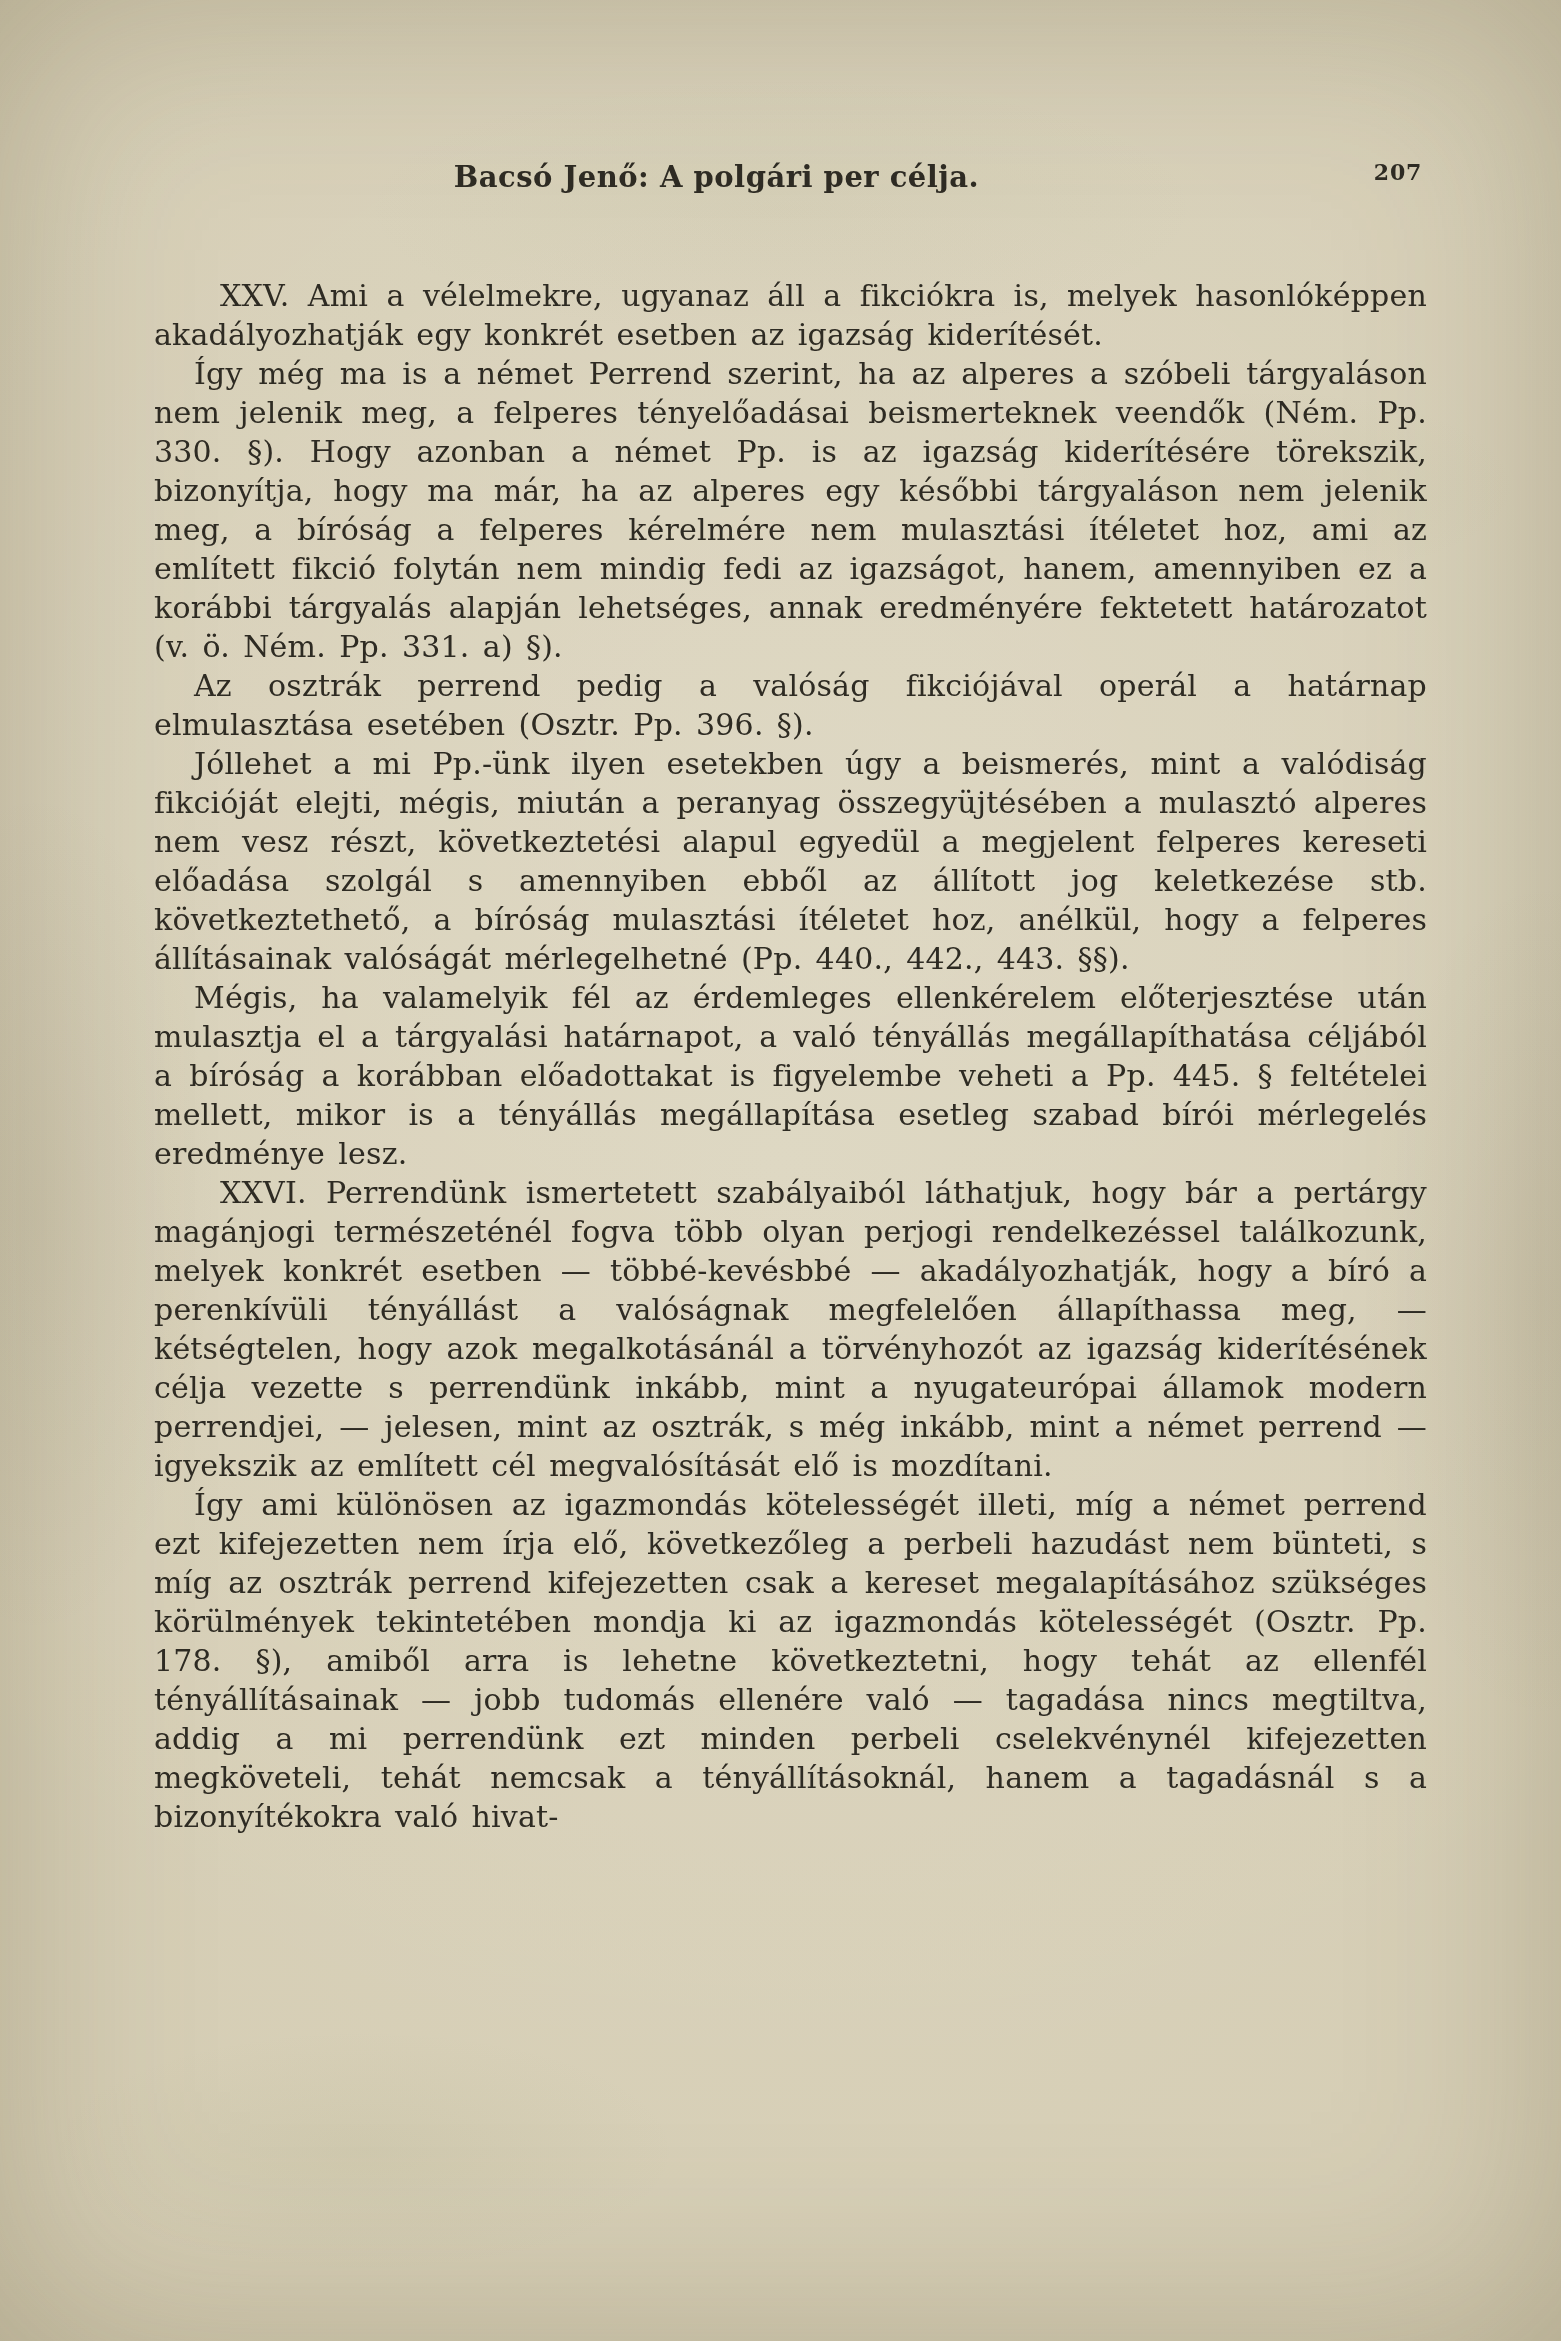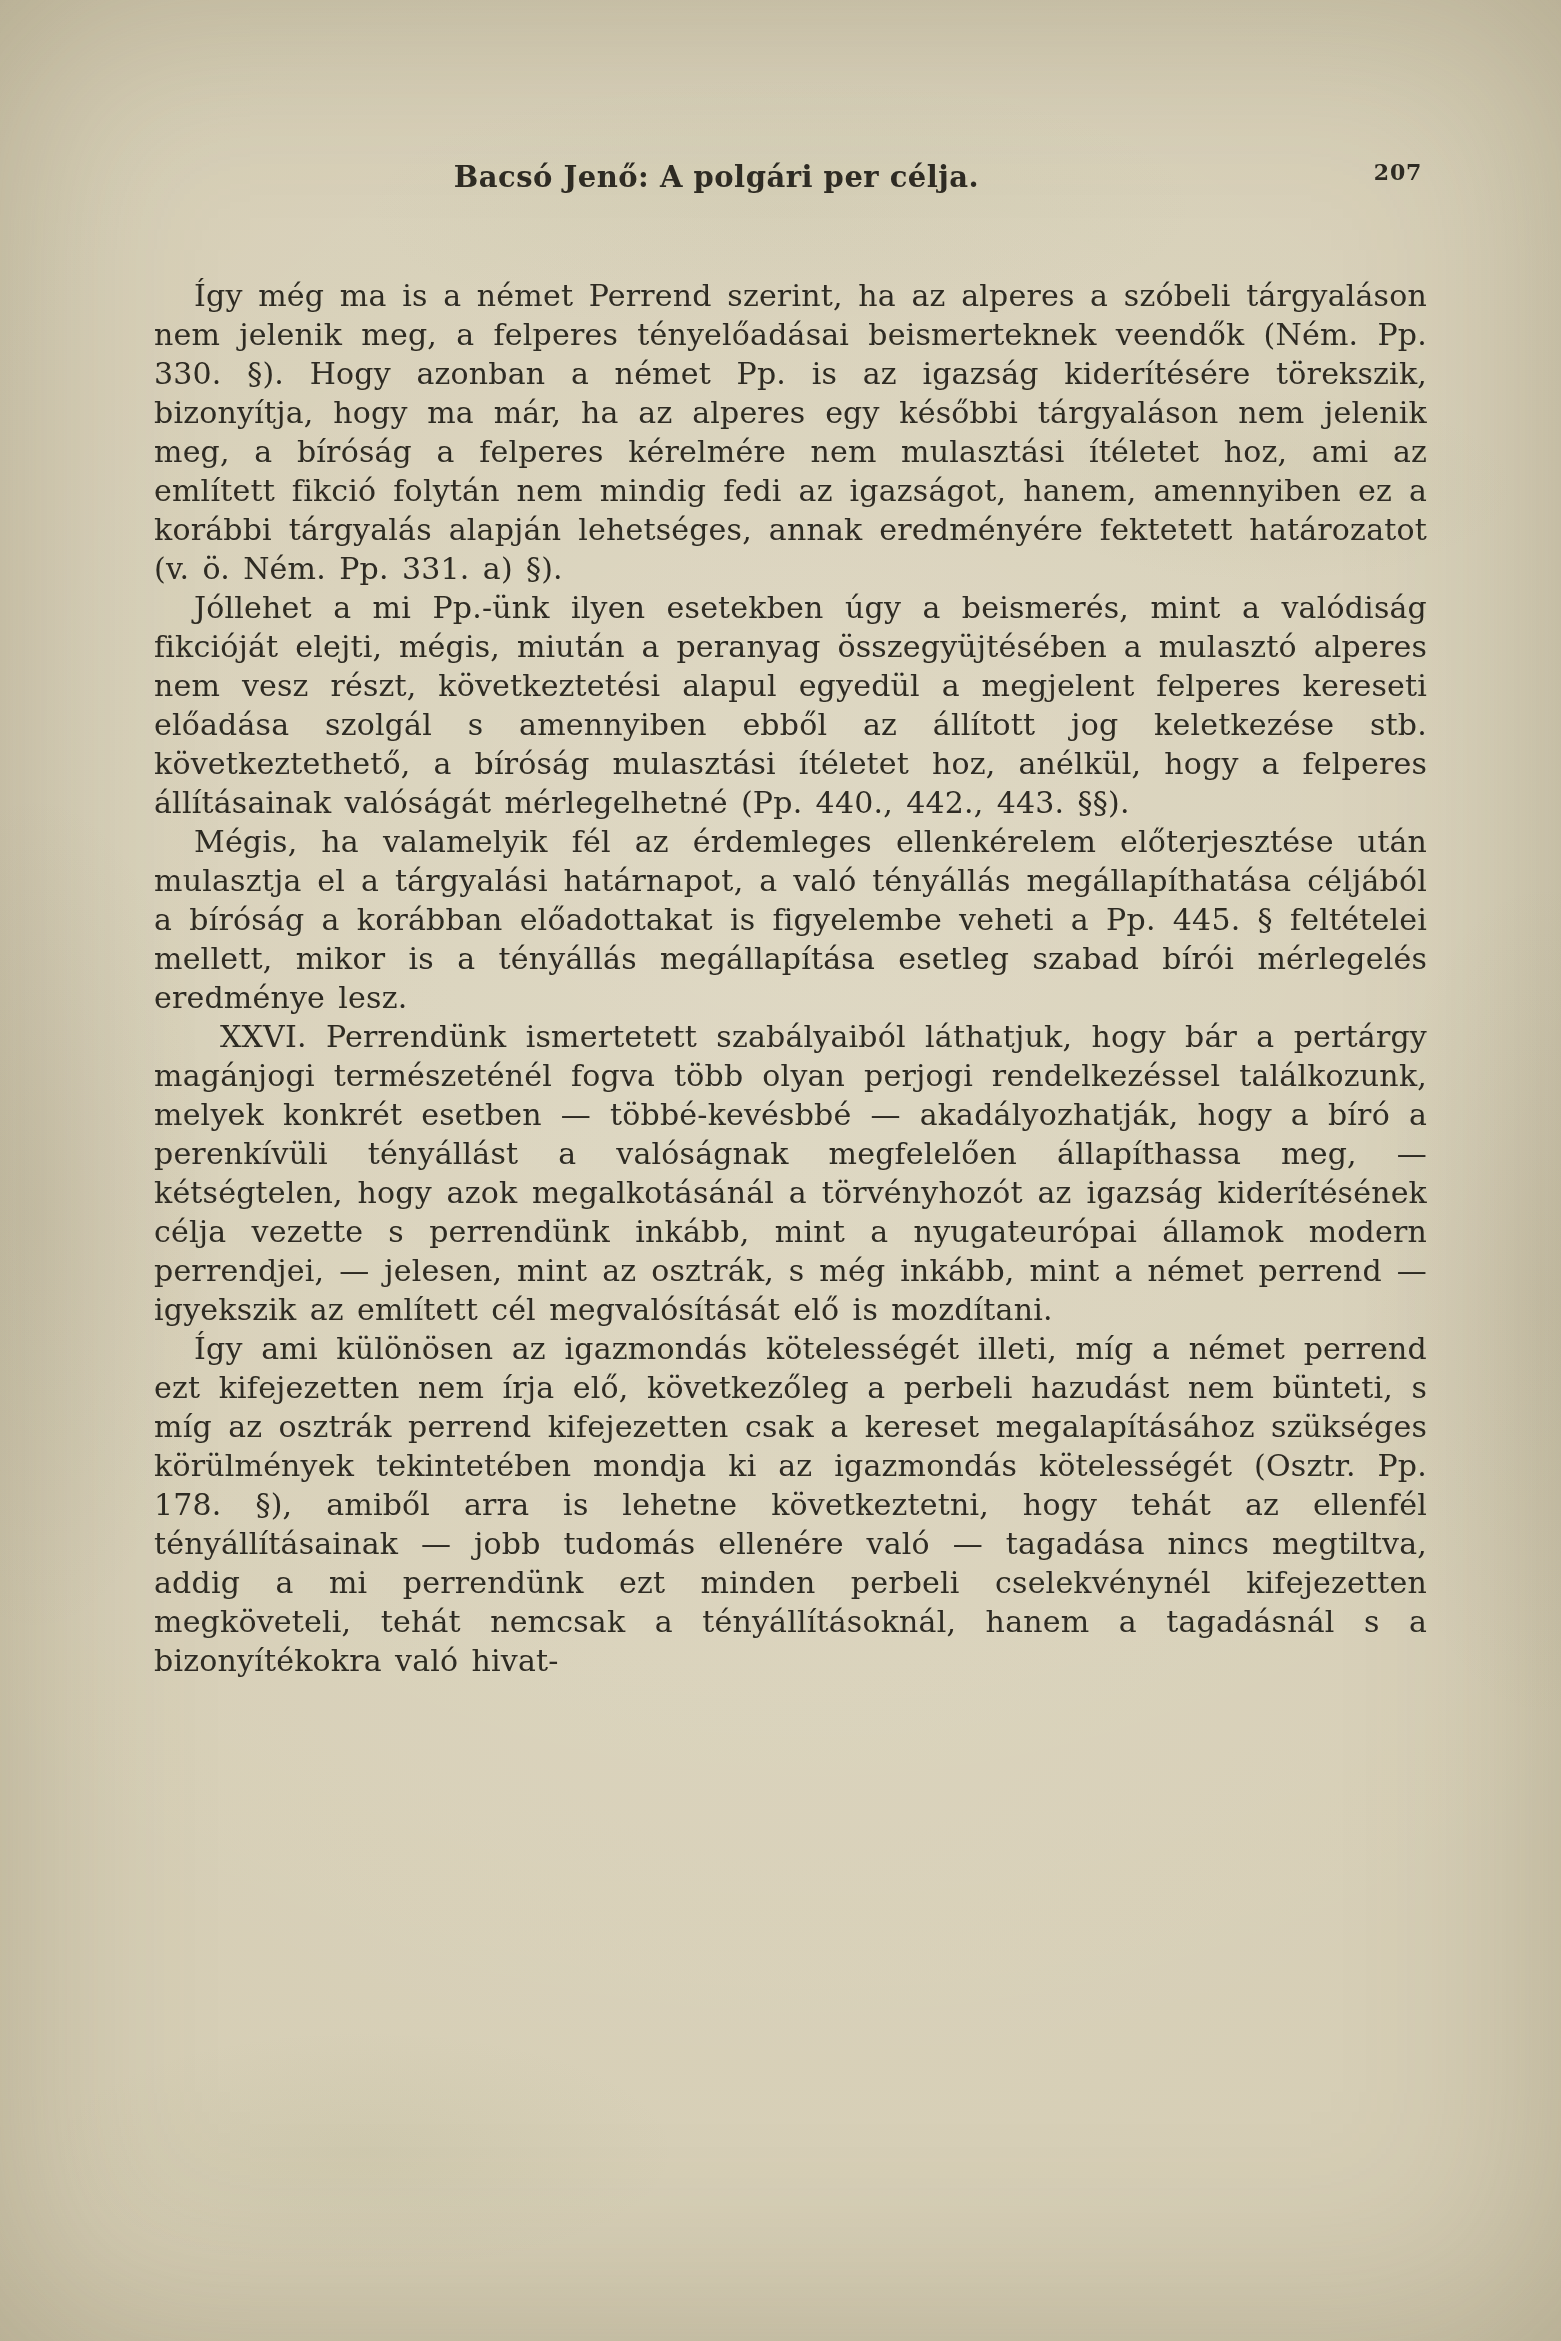--- a/index.html
+++ b/index.html
@@ -97,21 +97,23 @@
 <body>
 
 <div class="page">
 
   <div class="header">
     <div class="header-title">Bacsó Jenő: A polgári per célja.</div>
     <div class="page-number">207</div>
   </div>
 
   <div class="body-text">
+      <p class="para indent-large">XXV. Ami a vélelmekre, ugyanaz áll a fikciókra is, melyek hasonlóképpen akadályozhatják egy konkrét esetben az igazság kiderítését.</p>
       <p class="para ">Így még ma is a német Perrend szerint, ha az alperes a szóbeli tárgyaláson nem jelenik meg, a felperes tényelőadásai beismerteknek veendők (Ném. Pp. 330. §). Hogy azonban a német Pp. is az igazság kiderítésére törekszik, bizonyítja, hogy ma már, ha az alperes egy későbbi tárgyaláson nem jelenik meg, a bíróság a felperes kérelmére nem mulasztási ítéletet hoz, ami az említett fikció folytán nem mindig fedi az igazságot, hanem, amennyiben ez a korábbi tárgyalás alapján lehetséges, annak eredményére fektetett határozatot (v. ö. Ném. Pp. 331. a) §).</p>
+      <p class="para ">Az osztrák perrend pedig a valóság fikciójával operál a határnap elmulasztása esetében (Osztr. Pp. 396. §).</p>
       <p class="para ">Jóllehet a mi Pp.-ünk ilyen esetekben úgy a beismerés, mint a valódiság fikcióját elejti, mégis, miután a peranyag összegyüjtésében a mulasztó alperes nem vesz részt, következtetési alapul egyedül a megjelent felperes kereseti előadása szolgál s amennyiben ebből az állított jog keletkezése stb. következtethető, a bíróság mulasztási ítéletet hoz, anélkül, hogy a felperes állításainak valóságát mérlegelhetné (Pp. 440., 442., 443. §§).</p>
       <p class="para ">Mégis, ha valamelyik fél az érdemleges ellenkérelem előterjesztése után mulasztja el a tárgyalási határnapot, a való tényállás megállapíthatása céljából a bíróság a korábban előadottakat is figyelembe veheti a Pp. 445. § feltételei mellett, mikor is a tényállás megállapítása esetleg szabad bírói mérlegelés eredménye lesz.</p>
       <p class="para indent-large">XXVI. Perrendünk ismertetett szabályaiból láthatjuk, hogy bár a pertárgy magánjogi természeténél fogva több olyan perjogi rendelkezéssel találkozunk, melyek konkrét esetben — többé-kevésbbé — akadályozhatják, hogy a bíró a perenkívüli tényállást a valóságnak megfelelően állapíthassa meg, — kétségtelen, hogy azok megalkotásánál a törvényhozót az igazság kiderítésének célja vezette s perrendünk inkább, mint a nyugateurópai államok modern perrendjei, — jelesen, mint az osztrák, s még inkább, mint a német perrend — igyekszik az említett cél megvalósítását elő is mozdítani.</p>
       <p class="para ">Így ami különösen az igazmondás kötelességét illeti, míg a német perrend ezt kifejezetten nem írja elő, következőleg a perbeli hazudást nem bünteti, s míg az osztrák perrend kifejezetten csak a kereset megalapításához szükséges körülmények tekintetében mondja ki az igazmondás kötelességét (Osztr. Pp. 178. §), amiből arra is lehetne következtetni, hogy tehát az ellenfél tényállításainak — jobb tudomás ellenére való — tagadása nincs megtiltva, addig a mi perrendünk ezt minden perbeli cselekvénynél kifejezetten megköveteli, tehát nemcsak a tényállításoknál, hanem a tagadásnál s a bizonyítékokra való hivat-</p>
     </div>
 
 
 </div>
 
 

